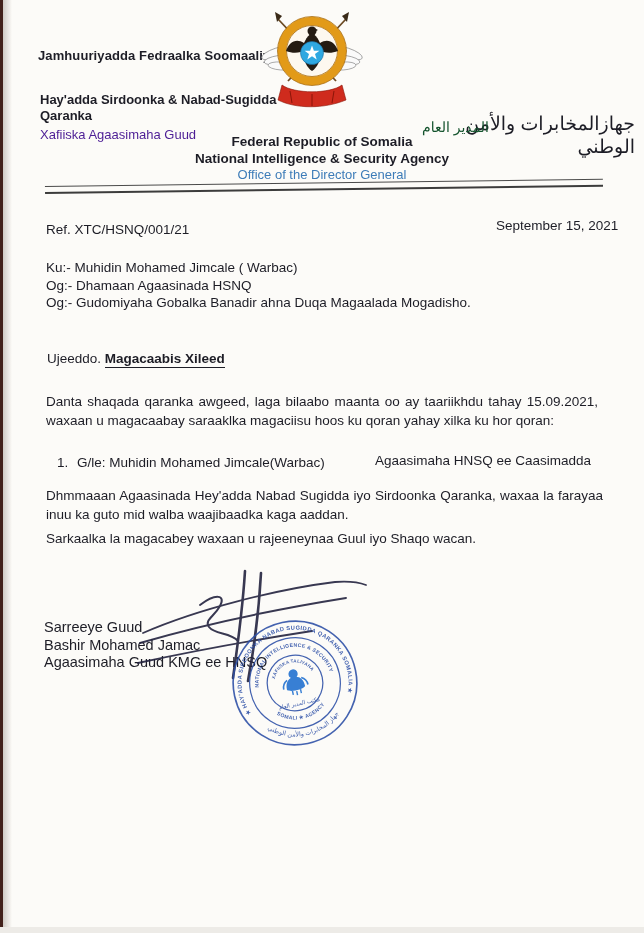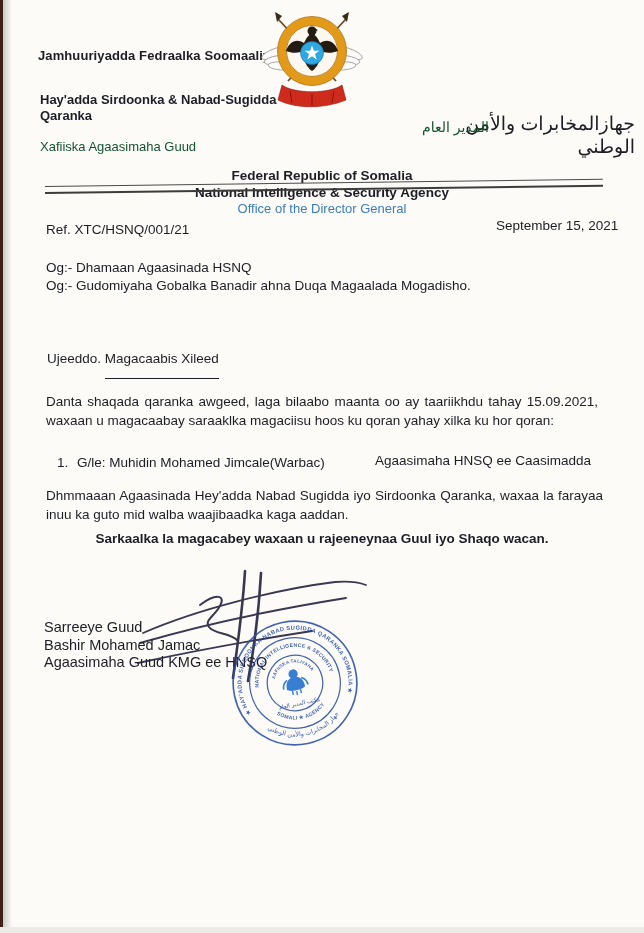--- a/index.html
+++ b/index.html
@@ -8,42 +8,42 @@
     background:#fcfbf8;overflow:hidden;
     font-family:"Liberation Sans", sans-serif;color:#1d1d26;
   }
   .scan-edge-dark{position:absolute;left:0;top:0;width:3px;height:100%;background:#42201a;}
   .scan-edge-gray{position:absolute;left:3px;top:0;width:9px;height:100%;
     background:linear-gradient(90deg,#cfcac4,#efece8 70%,rgba(255,255,255,0));}
   .scan-edge-bottom{position:absolute;left:0;bottom:0;width:100%;height:6px;background:#edebe7;}
   .abs{position:absolute;}
   .hdr-left-title{left:38px;top:48px;width:250px;font-size:13px;font-weight:bold;letter-spacing:.1px;}
   .org-left{left:40px;top:92px;width:260px;text-align:left;font-size:13px;font-weight:bold;line-height:16px;}
-  .office-left{color:#14532d;font-weight:normal;font-size:13px;margin-top:15px;}
+  .office-left{color:#4c1d95;font-weight:normal;font-size:13px;margin-top:3px;}
   .arabic-title{left:420px;top:40px;width:212px;text-align:right;font-size:15px;direction:rtl;}
   .arabic-org{left:428px;top:112px;width:207px;text-align:right;font-size:19px;direction:rtl;}
   .arabic-office{left:422px;top:119px;font-size:14px;color:#14532d;direction:rtl;}
-  .center-org{left:157px;top:134px;width:330px;text-align:center;font-size:13.5px;font-weight:bold;line-height:16.5px;margin-top:34px;}
+  .center-org{left:157px;top:134px;width:330px;text-align:center;font-size:13.5px;font-weight:bold;line-height:16.5px;}
   .office-center{color:#3d7cb8;font-weight:normal;font-size:13px;}
   .divider{left:45px;top:186px;width:558px;height:5px;
     border-top:1px solid #4a4a4a;border-bottom:2px solid #3c3c3c;
     transform:rotate(-0.75deg);transform-origin:left center;}
   .ref{left:46px;top:222px;font-size:13.5px;}
   .date{left:496px;top:218px;font-size:13.5px;}
   .recipients{left:46px;top:259px;font-size:13.5px;line-height:17.5px;}
   .subject{left:47px;top:351px;font-size:13.5px;}
-  .subject .title{font-weight:normal;border-bottom:1.5px solid #1d1d26;padding-bottom:12px;}
+  .subject .title{font-weight:bold;border-bottom:1.5px solid #1d1d26;padding-bottom:1px;}
   .para{left:46px;width:552px;font-size:13.5px;line-height:18.5px;text-align:justify;}
   .p1{top:393px;}
   .listing{left:57px;top:455px;width:540px;font-size:13.5px;}
   .listing .num{position:absolute;left:0;top:0;}
   .listing .name{position:absolute;left:20px;top:0;}
   .listing .title{position:absolute;left:318px;top:-2px;}
   .p2{top:487px;width:557px;}
-  .p3{top:530px;text-align:center;font-weight:bold;}
+  .p3{top:530px;text-align:left;}
   .sig-block{left:44px;top:619px;font-size:14.5px;line-height:17.5px;}
   .sig-svg{left:128px;top:551px;}
   .stamp-svg{left:226px;top:614px;opacity:.88;}
   .emblem-svg{left:256px;top:7px;}
 </style>
 </head>
 <body>
 
 <div class="page">
 
@@ -96,20 +96,21 @@
     <div>National Intelligence &amp; Security Agency</div>
     <div class="office-center">Office of the Director General</div>
   </div>
 
   <div class="abs divider"></div>
 
   <div class="abs ref">Ref. XTC/HSNQ/001/21</div>
   <div class="abs date">September 15, 2021</div>
 
   <div class="abs recipients">
+    <div>Ku:- Muhidin Mohamed Jimcale ( Warbac)</div>
     <div>Og:- Dhamaan Agaasinada HSNQ</div>
     <div>Og:- Gudomiyaha Gobalka Banadir ahna Duqa Magaalada Mogadisho.</div>
   </div>
 
   <div class="abs subject">
     <span>Ujeeddo. </span><span class="title">Magacaabis Xileed</span>
   </div>
 
   <div class="abs para p1">Danta shaqada qaranka awgeed, laga bilaabo maanta oo ay taariikhdu tahay 15.09.2021, waxaan u magacaabay saraaklka magaciisu hoos ku qoran yahay xilka ku hor qoran:</div>
 

